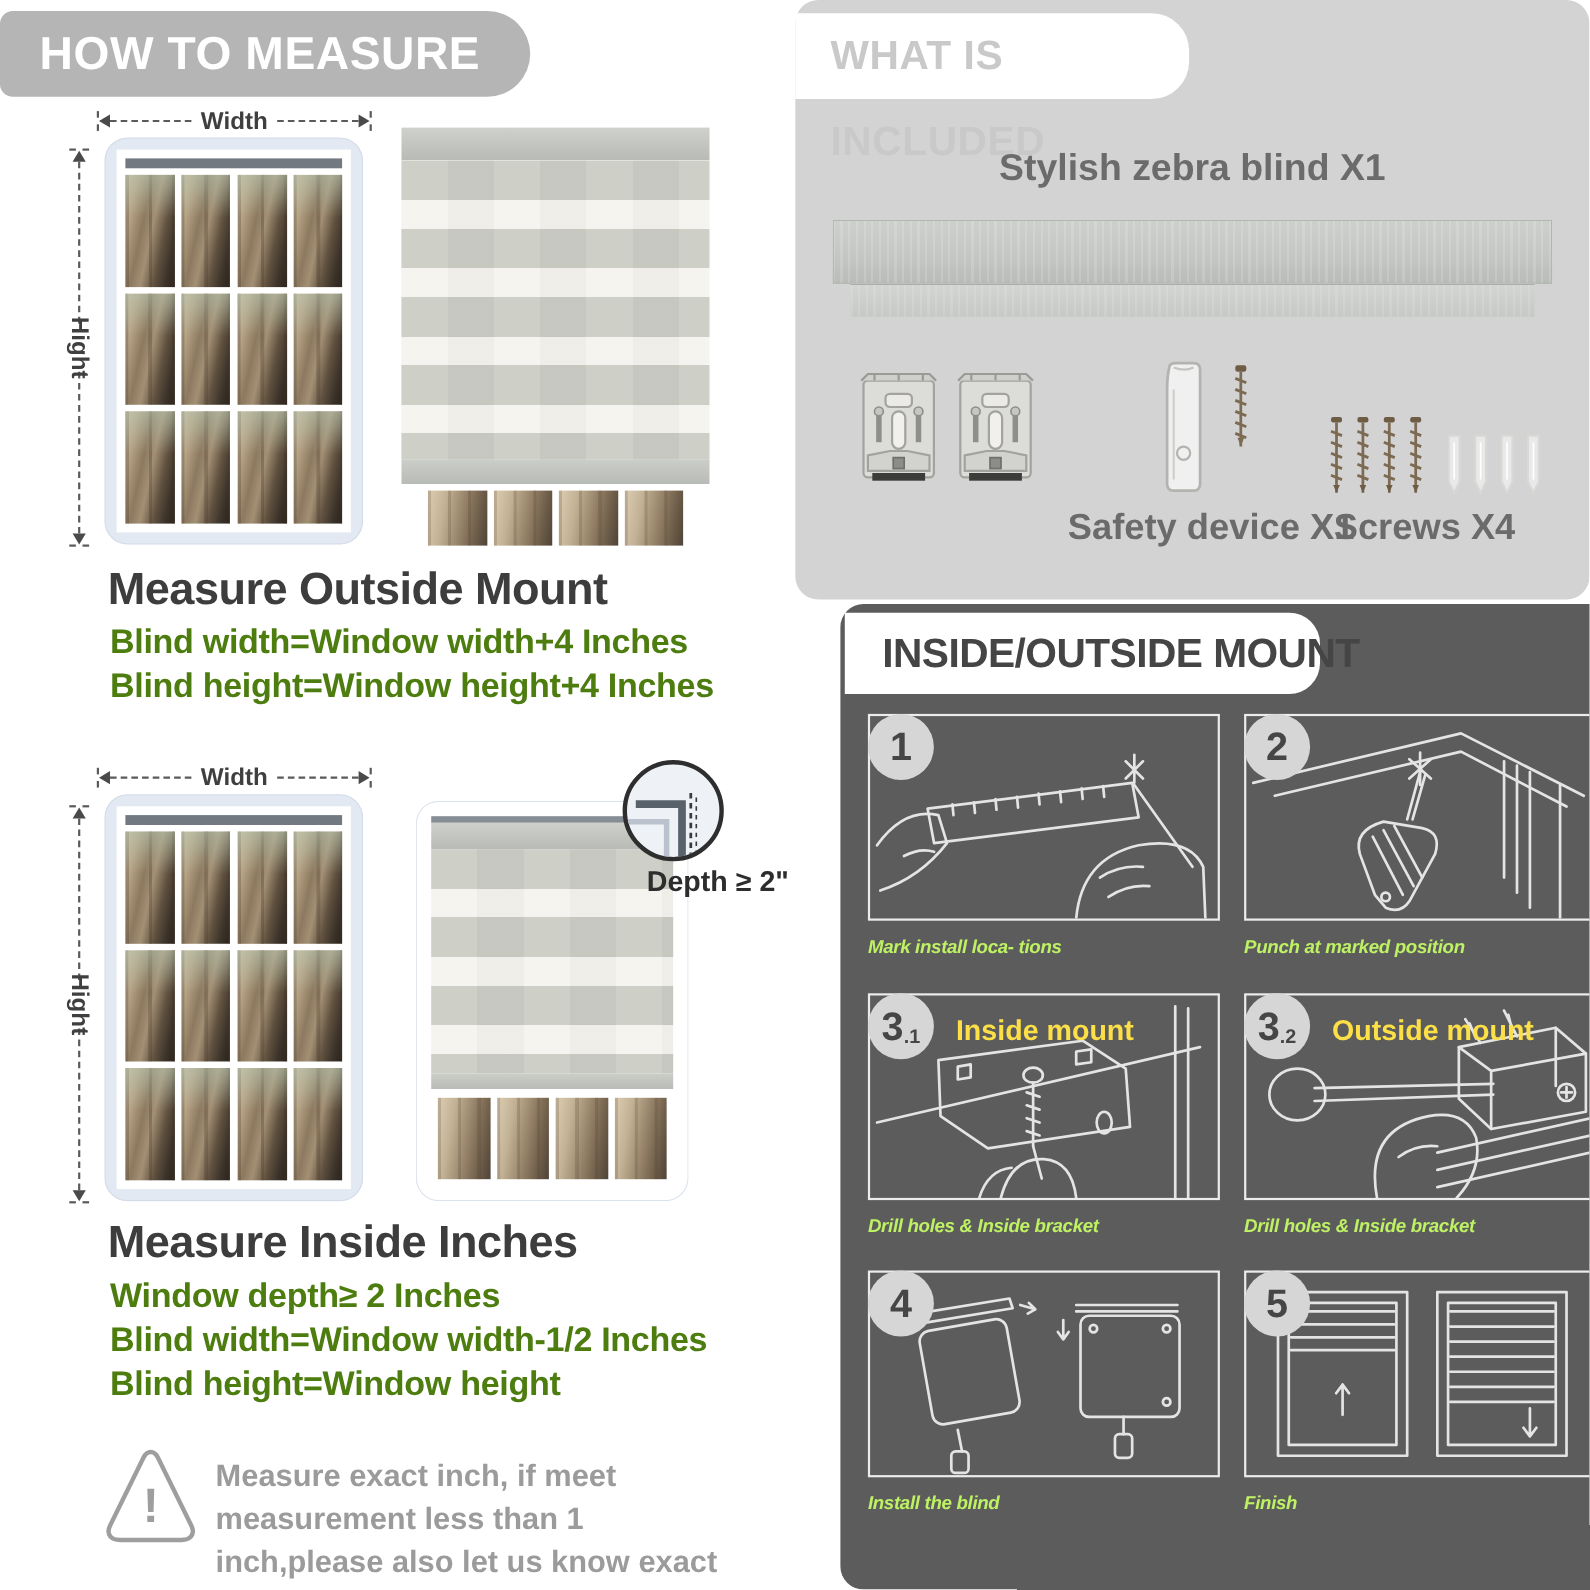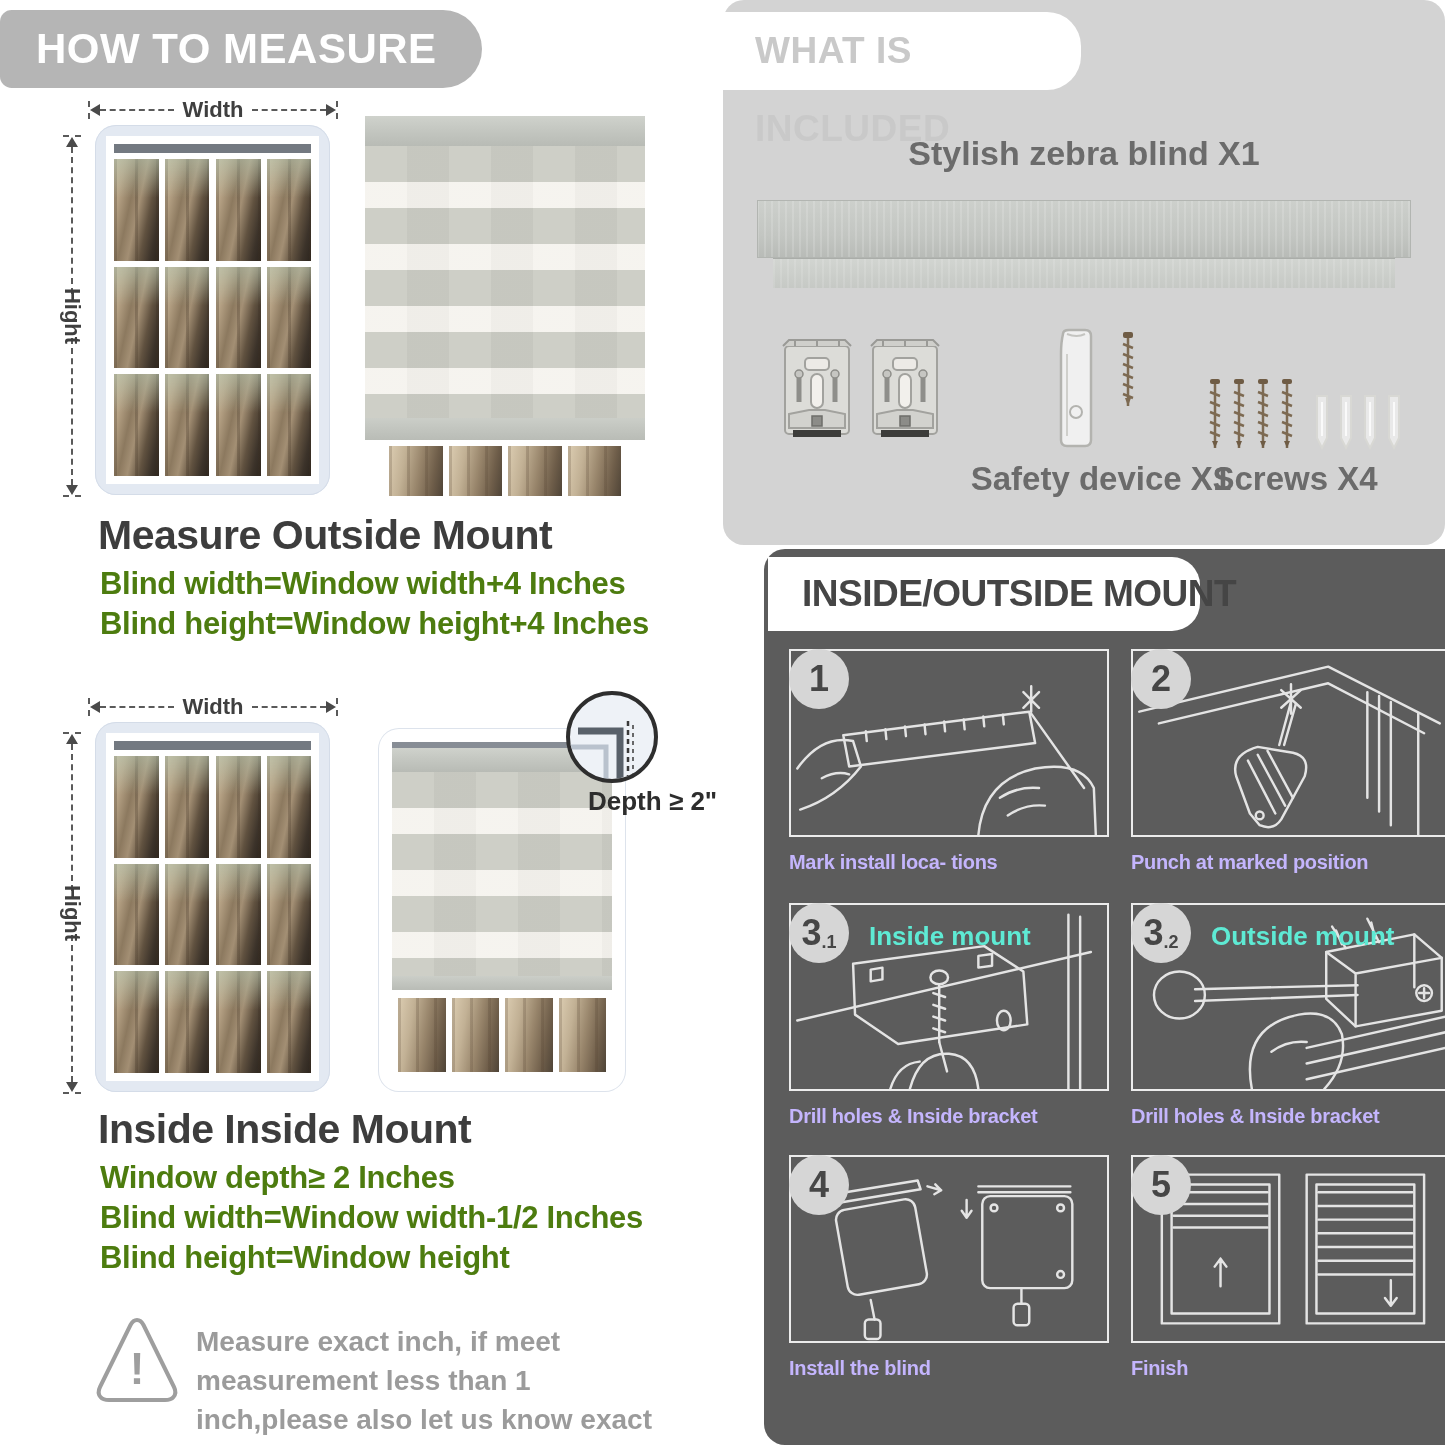--- a/index.html
+++ b/index.html
@@ -94,22 +94,22 @@
     border-radius:0 28px 28px 0;color:#454545;font-weight:bold;font-size:37px;
     line-height:74px;padding-left:34px;box-sizing:border-box;letter-spacing:-.5px;white-space:nowrap;
   }
   .panel{position:absolute;width:320px;height:188px;border:2px solid #ececec;box-sizing:border-box;}
   .badge{
     position:absolute;left:-2px;top:-2px;width:60px;height:60px;border-radius:50%;
     background:#d6d6d6;color:#464646;display:flex;align-items:center;justify-content:center;
   }
   .badge-num{font-size:36px;font-weight:bold;line-height:1;}
   .badge-sub{font-size:18px;font-weight:bold;line-height:1;align-self:flex-end;margin-bottom:12px;}
-  .step-title{position:absolute;left:78px;top:16px;font-size:26px;font-weight:bold;color:#5eead4;white-space:nowrap;}
-  .caption{position:absolute;width:330px;font-size:20px;font-weight:bold;color:#c4b5fd;letter-spacing:-.3px;white-space:nowrap;}
+  .step-title{position:absolute;left:78px;top:16px;font-size:26px;font-weight:bold;color:#fde047;white-space:nowrap;}
+  .caption{position:absolute;width:330px;font-size:17px;font-weight:bold;color:#bef264;letter-spacing:-.3px;white-space:nowrap;font-style:italic;}
   .lineart{position:absolute;left:0;top:0;width:100%;height:100%;}
   .lineart path,.lineart line,.lineart circle,.lineart rect,.lineart ellipse,.lineart polyline{
     stroke:#e4e4e4;stroke-width:2.5;fill:none;stroke-linecap:round;stroke-linejoin:round;
   }
 </style>
 </head>
 <body>
 
 <div class="abs pill-header">HOW TO MEASURE</div>
 
@@ -233,21 +233,21 @@
 <div class="abs magnifier" style="left:566px;top:691px;width:92px;height:92px;">
   <svg viewBox="0 0 84 84" width="84" height="84">
     <path d="M8 36 L50 36 L50 84" stroke="#59616a" stroke-width="7" fill="none"></path>
     <path d="M0 52 L36 52 L36 84" stroke="#b9c2cd" stroke-width="5" fill="none"></path>
     <path d="M58 26 L58 84" stroke="#3a3a3a" stroke-width="2.5" stroke-dasharray="5 4" fill="none"></path>
     <path d="M63 30 L63 84" stroke="#3a3a3a" stroke-width="1.5" stroke-dasharray="4 4" fill="none"></path>
   </svg>
 </div>
 <div class="abs depth-label" style="left:588px;top:786px;">Depth ≥ 2"</div>
 
-<div class="abs measure-title" style="left:98px;top:1106px;">Inside Inside Mount</div>
+<div class="abs measure-title" style="left:98px;top:1106px;">Measure Inside Inches</div>
 <div class="abs measure-line" style="left:100px;top:1160px;">Window depth≥ 2 Inches</div>
 <div class="abs measure-line" style="left:100px;top:1200px;">Blind width=Window width-1/2 Inches</div>
 <div class="abs measure-line" style="left:100px;top:1240px;">Blind height=Window height</div>
 
 <div class="abs" style="left:92px;top:1312px;width:90px;height:98px;">
   <svg viewBox="0 0 90 98" width="90" height="98">
     <path d="M45 8 Q49 8 51.5 13 L82 75 Q85 81 81.5 85 Q79 88 73 88 L17 88 Q11 88 8.5 85 Q5 81 8 75 L38.5 13 Q41 8 45 8 Z" fill="none" stroke="#9e9e9e" stroke-width="4"></path>
     <text x="45" y="72" text-anchor="middle" font-size="44" font-weight="bold" fill="#9e9e9e" font-family="Liberation Sans, sans-serif">!</text>
   </svg>
 </div>

